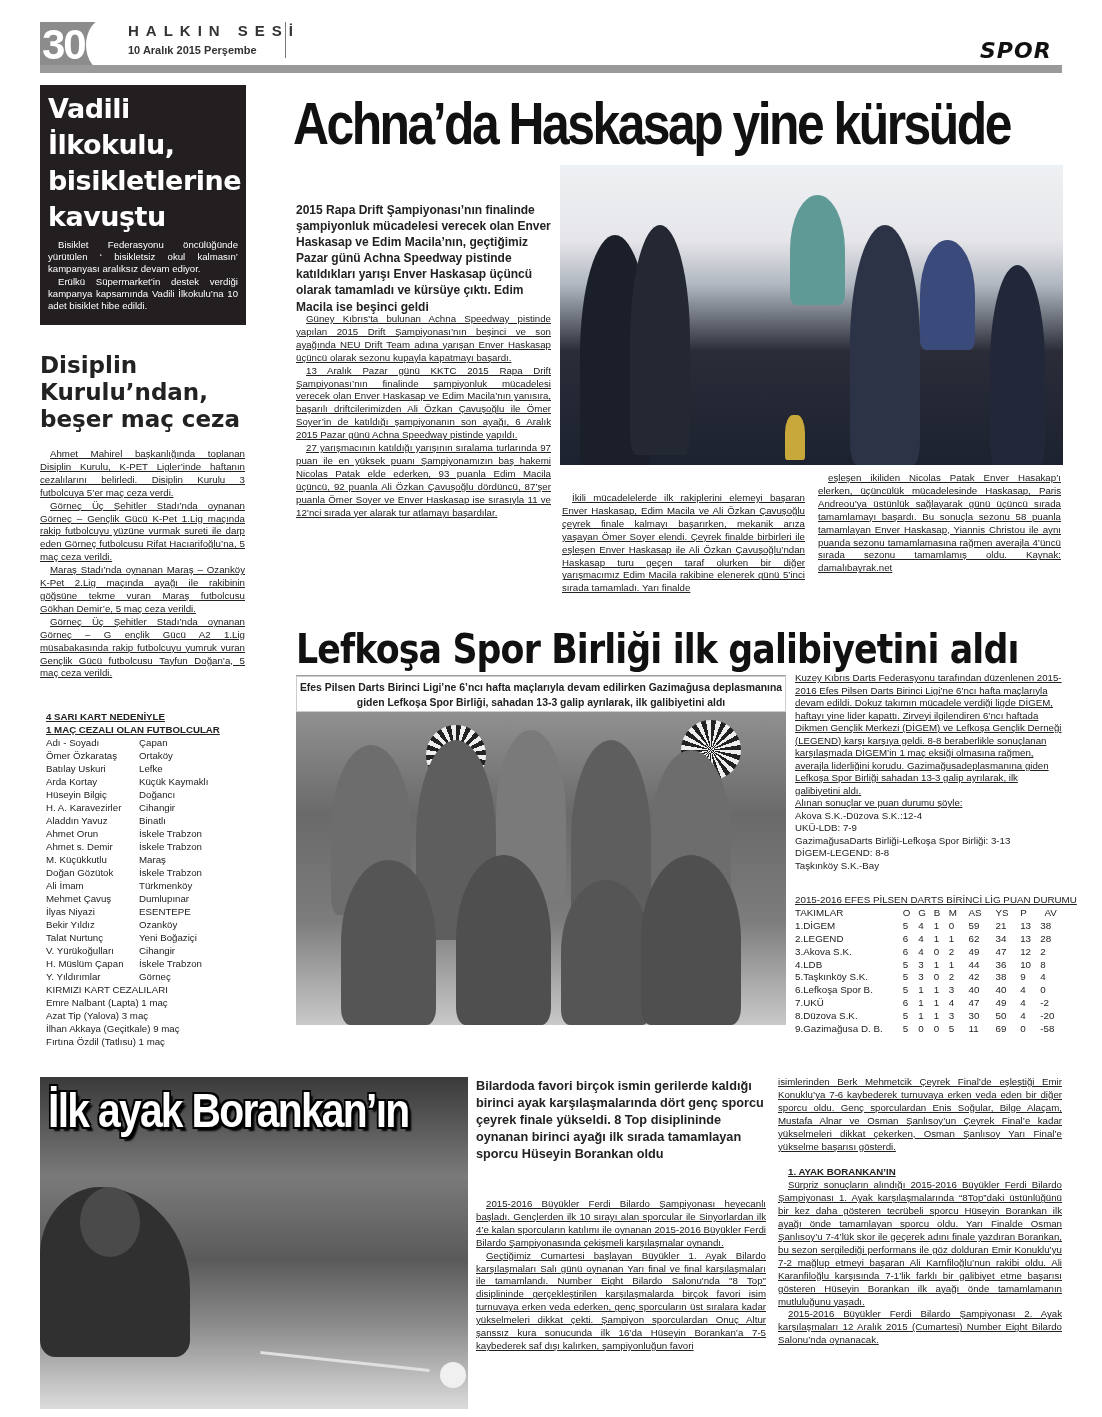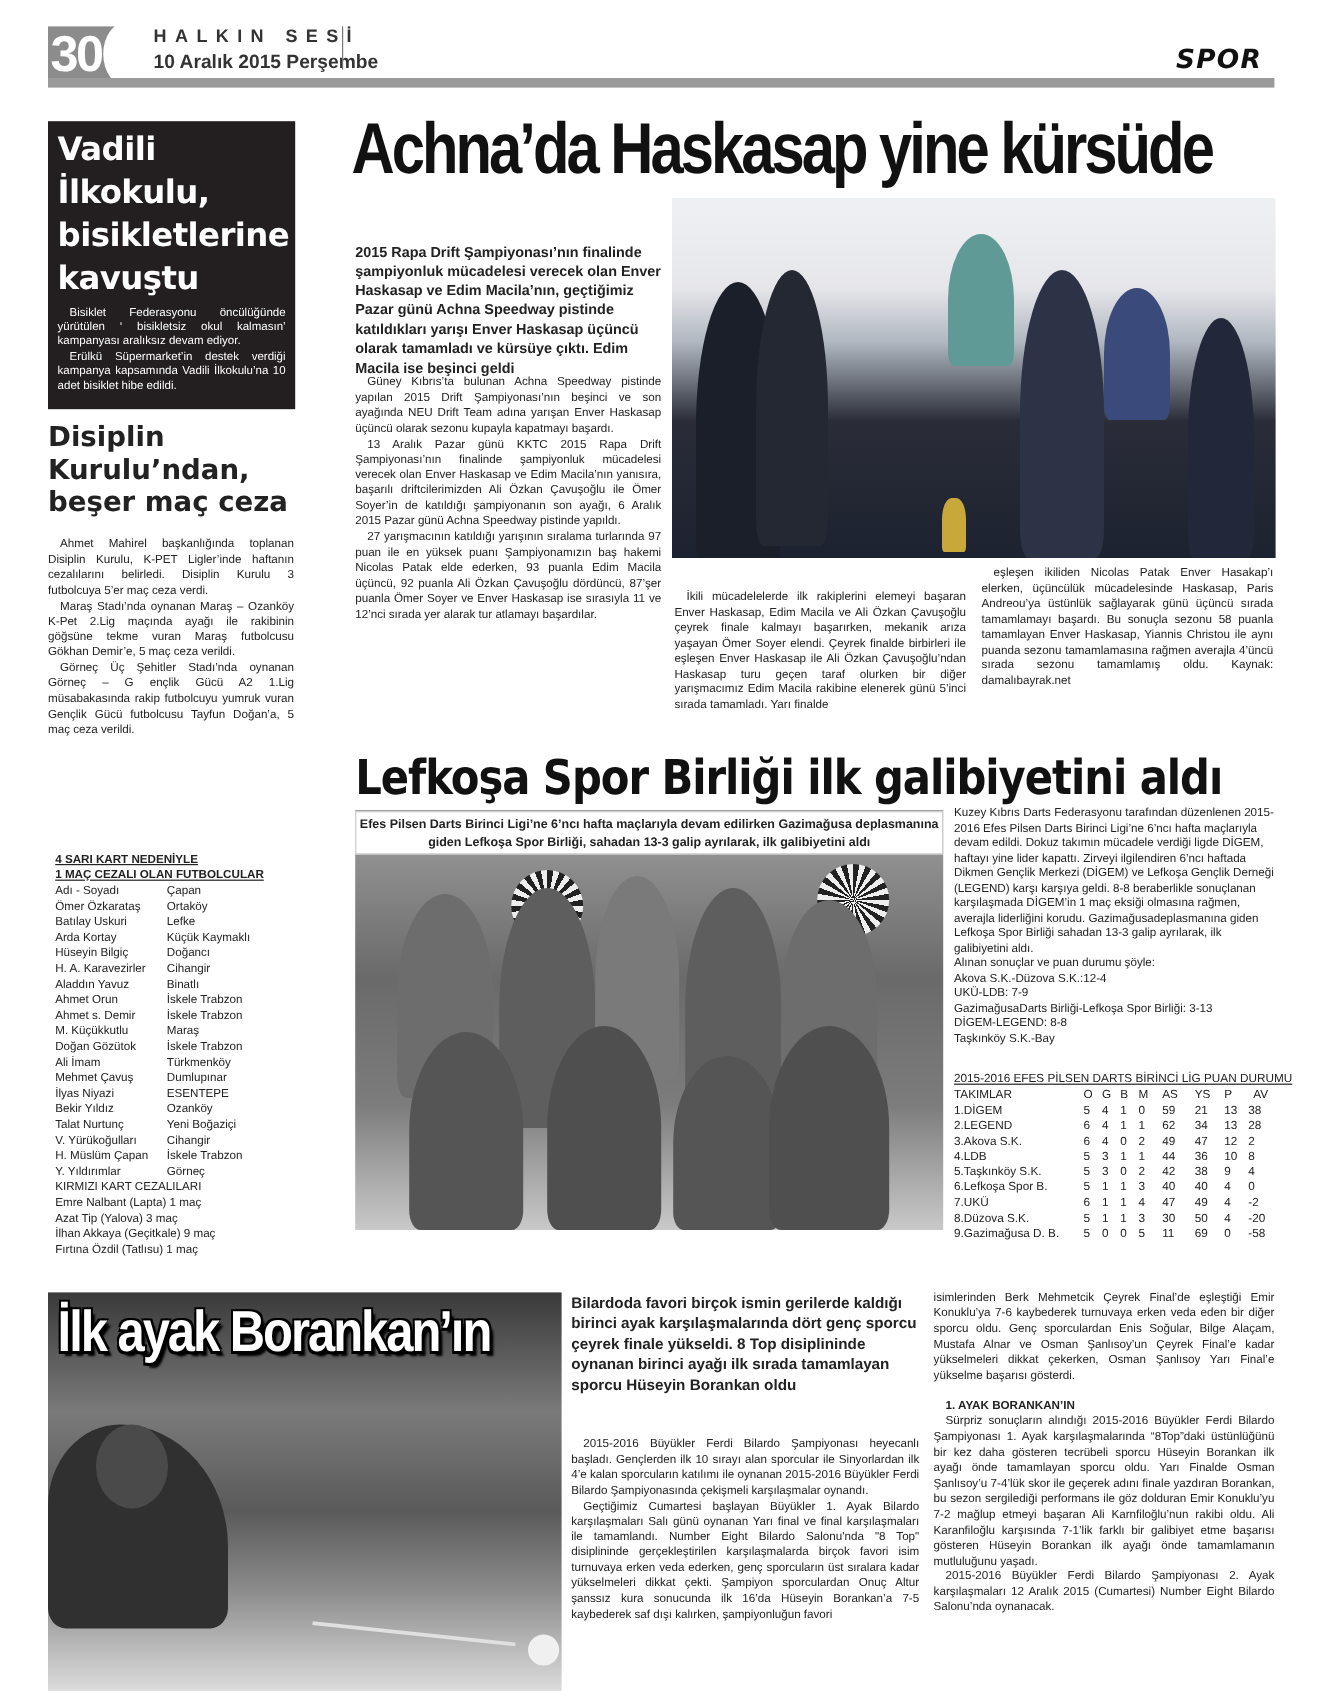--- a/index.html
+++ b/index.html
@@ -2,31 +2,31 @@
 <html><head>
 <meta charset="utf-8">
 <style>
   html,body{margin:0;padding:0;background:#fff;}
   body{width:1102px;height:1417px;position:relative;overflow:hidden;font-family:"Liberation Sans",sans-serif;color:#1a1a1a;}
   .abs{position:absolute;}
   
   .pagenum{left:40px;top:22px;width:56px;height:46px;background:#8c8c8c;color:#fff;font-weight:bold;font-size:42px;line-height:46px;letter-spacing:-2px;text-align:left;padding-left:2px;box-sizing:border-box;}
   .pagenum-curve{left:86px;top:18px;width:40px;height:54px;background:#fff;border-radius:50% 0 0 50%;}
   .paper-name{left:128px;top:22px;font-weight:bold;font-size:15px;letter-spacing:7px;color:#333;}
-  .paper-date{left:128px;top:44px;font-weight:bold;font-size:16px;color:#333;}
+  .paper-date{left:128px;top:44px;font-weight:bold;font-size:11px;color:#333;}
   .mast-divider{left:285px;top:22px;width:1px;height:36px;background:#777;}
   .topbar{left:40px;top:65px;width:1022px;height:8px;background:#9a9a9a;}
   .section{left:980px;top:38px;font-weight:900;font-style:italic;font-size:22px;letter-spacing:1px;color:#111;font-family:"DejaVu Sans",sans-serif;}
   
-  .vadili-box{left:40px;top:101px;width:206px;height:240px;background:#231f20;color:#fff;box-sizing:border-box;padding:6px 8px;}
+  .vadili-box{left:40px;top:85px;width:206px;height:240px;background:#231f20;color:#fff;box-sizing:border-box;padding:6px 8px;}
   .vadili-title{font-family:"DejaVu Sans",sans-serif;font-weight:bold;font-size:27px;line-height:36px;margin:0 0 4px 0;letter-spacing:-0.5px;}
   .vadili-p{font-size:9.6px;line-height:12.2px;text-align:justify;text-indent:10px;margin:0;}
   .disiplin-title{left:40px;top:352px;width:215px;font-family:"DejaVu Sans",sans-serif;font-weight:bold;font-size:23px;line-height:27px;color:#222;}
   .body-col{font-size:9.7px;line-height:12.9px;text-align:justify;color:#222;}
-  .body-col p{margin:0;text-indent:10px;}
+  .body-col p{margin:0;text-indent:10px;text-decoration:underline;}
   .disiplin-body{left:40px;top:448px;width:205px;}
   .cards{left:46px;top:710px;width:210px;font-size:9.7px;line-height:13px;color:#222;}
   .cards .hdr{font-weight:bold;text-decoration:underline;}
   .cards .row{display:flex;}
   .cards .row span:first-child{width:93px;flex:none;white-space:nowrap;}
   
   .achna-headline{left:293px;top:88px;width:770px;font-family:"Liberation Sans",sans-serif;font-weight:bold;font-size:60px;line-height:72px;letter-spacing:-3px;transform:scaleX(0.83);transform-origin:left top;white-space:nowrap;color:#111;}
   .achna-lead{left:296px;top:164px;width:255px;font-weight:bold;font-size:12px;line-height:16.1px;color:#222;margin-top:38px;}
   .achna-body{left:296px;top:313px;width:255px;}
   .photo{background:#777;overflow:hidden;}
@@ -67,20 +67,21 @@
 
 <div class="abs vadili-box">
   <div class="vadili-title">Vadili İlkokulu, bisikletlerine kavuştu</div>
   <p class="vadili-p">Bisiklet Federasyonu öncülüğünde yürütülen ‘ bisikletsiz okul kalmasın’ kampanyası aralıksız devam ediyor.</p>
   <p class="vadili-p">Erülkü Süpermarket’in destek verdiği kampanya kapsamında Vadili İlkokulu’na 10 adet bisiklet hibe edildi.</p>
 </div>
 
 <div class="abs disiplin-title">Disiplin Kurulu’ndan, beşer maç ceza</div>
 <div class="abs body-col disiplin-body">
   <p>Ahmet Mahirel başkanlığında toplanan Disiplin Kurulu, K-PET Ligler’inde haftanın cezalılarını belirledi. Disiplin Kurulu 3 futbolcuya 5’er maç ceza verdi.</p>
+  <p>Görneç Üç Şehitler Stadı’nda oynanan Görneç – Gençlik Gücü K-Pet 1.Lig maçında rakip futbolcuyu yüzüne vurmak sureti ile darp eden Görneç futbolcusu Rifat Hacıarifoğlu’na, 5 maç ceza verildi.</p>
   <p>Maraş Stadı’nda oynanan Maraş – Ozanköy K-Pet 2.Lig maçında ayağı ile rakibinin göğsüne tekme vuran Maraş futbolcusu Gökhan Demir’e, 5 maç ceza verildi.</p>
   <p>Görneç Üç Şehitler Stadı’nda oynanan Görneç – G ençlik Gücü A2 1.Lig müsabakasında rakip futbolcuyu yumruk vuran Gençlik Gücü futbolcusu Tayfun Doğan’a, 5 maç ceza verildi.</p>
 </div>
 <div class="abs cards">
   <div class="hdr">4 SARI KART NEDENİYLE</div>
   <div class="hdr">1 MAÇ CEZALI OLAN FUTBOLCULAR</div>
   <div class="row">
       <span>Adı - Soyadı</span>
       <span>Çapan</span>
     </div>

